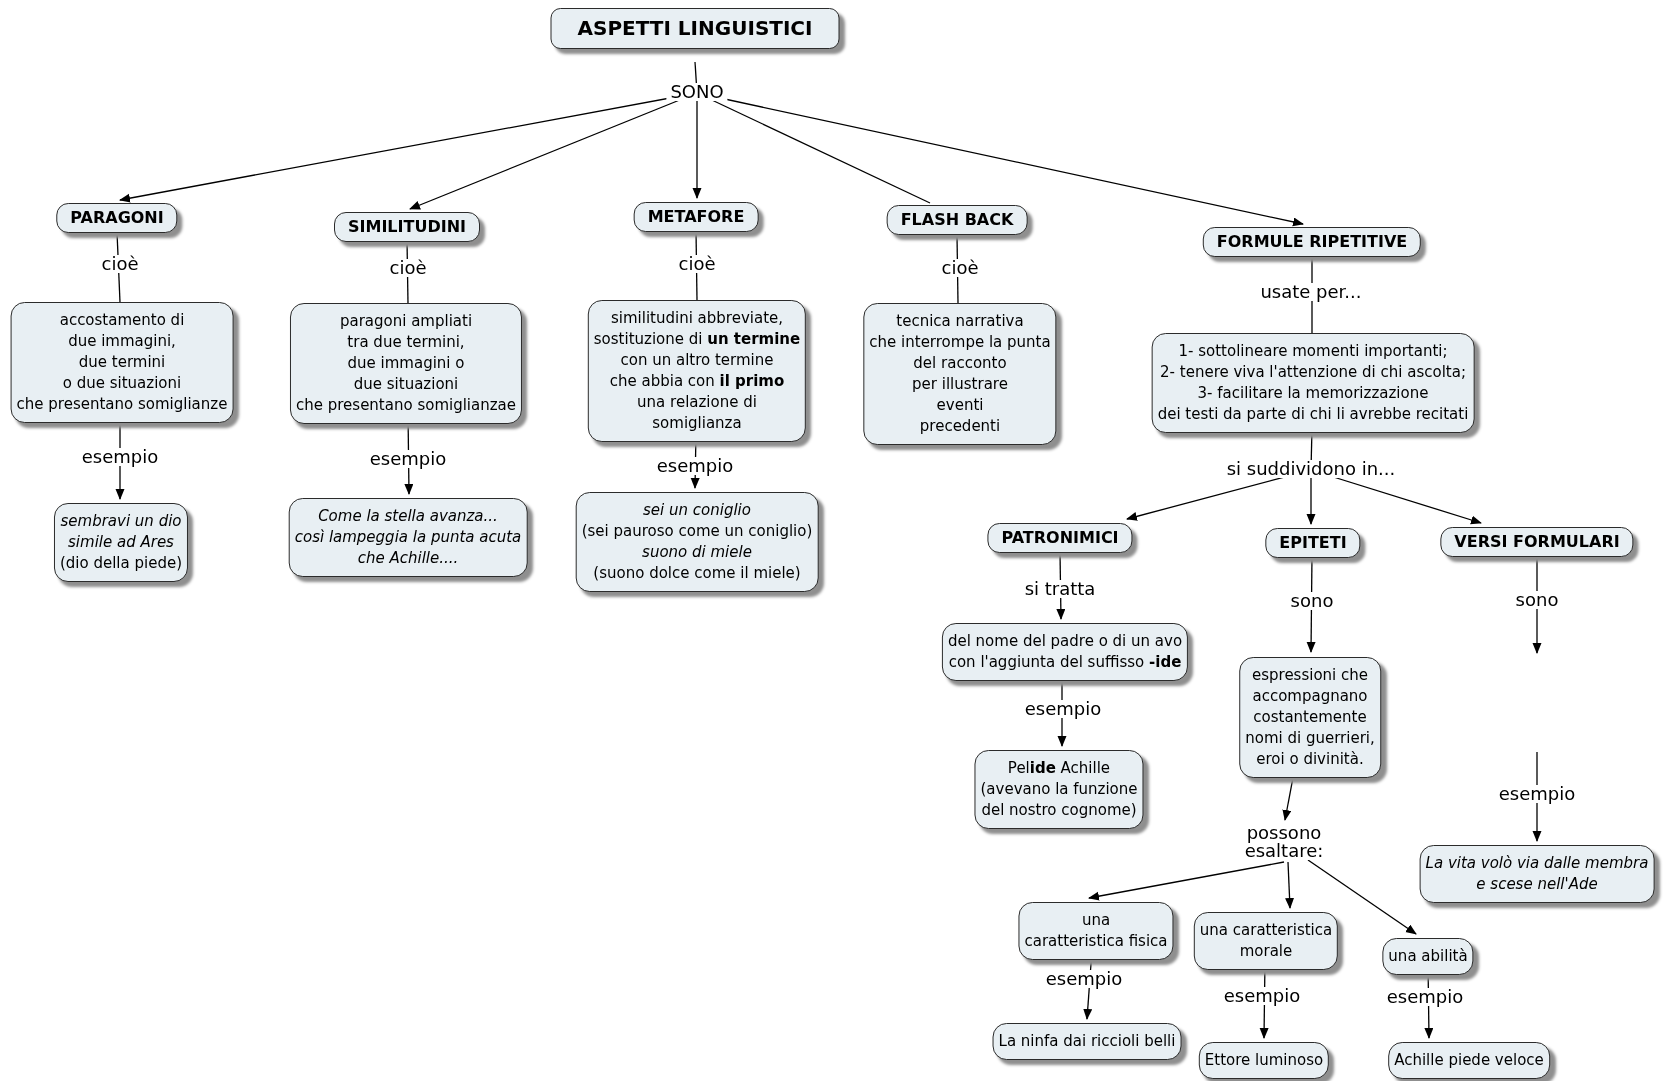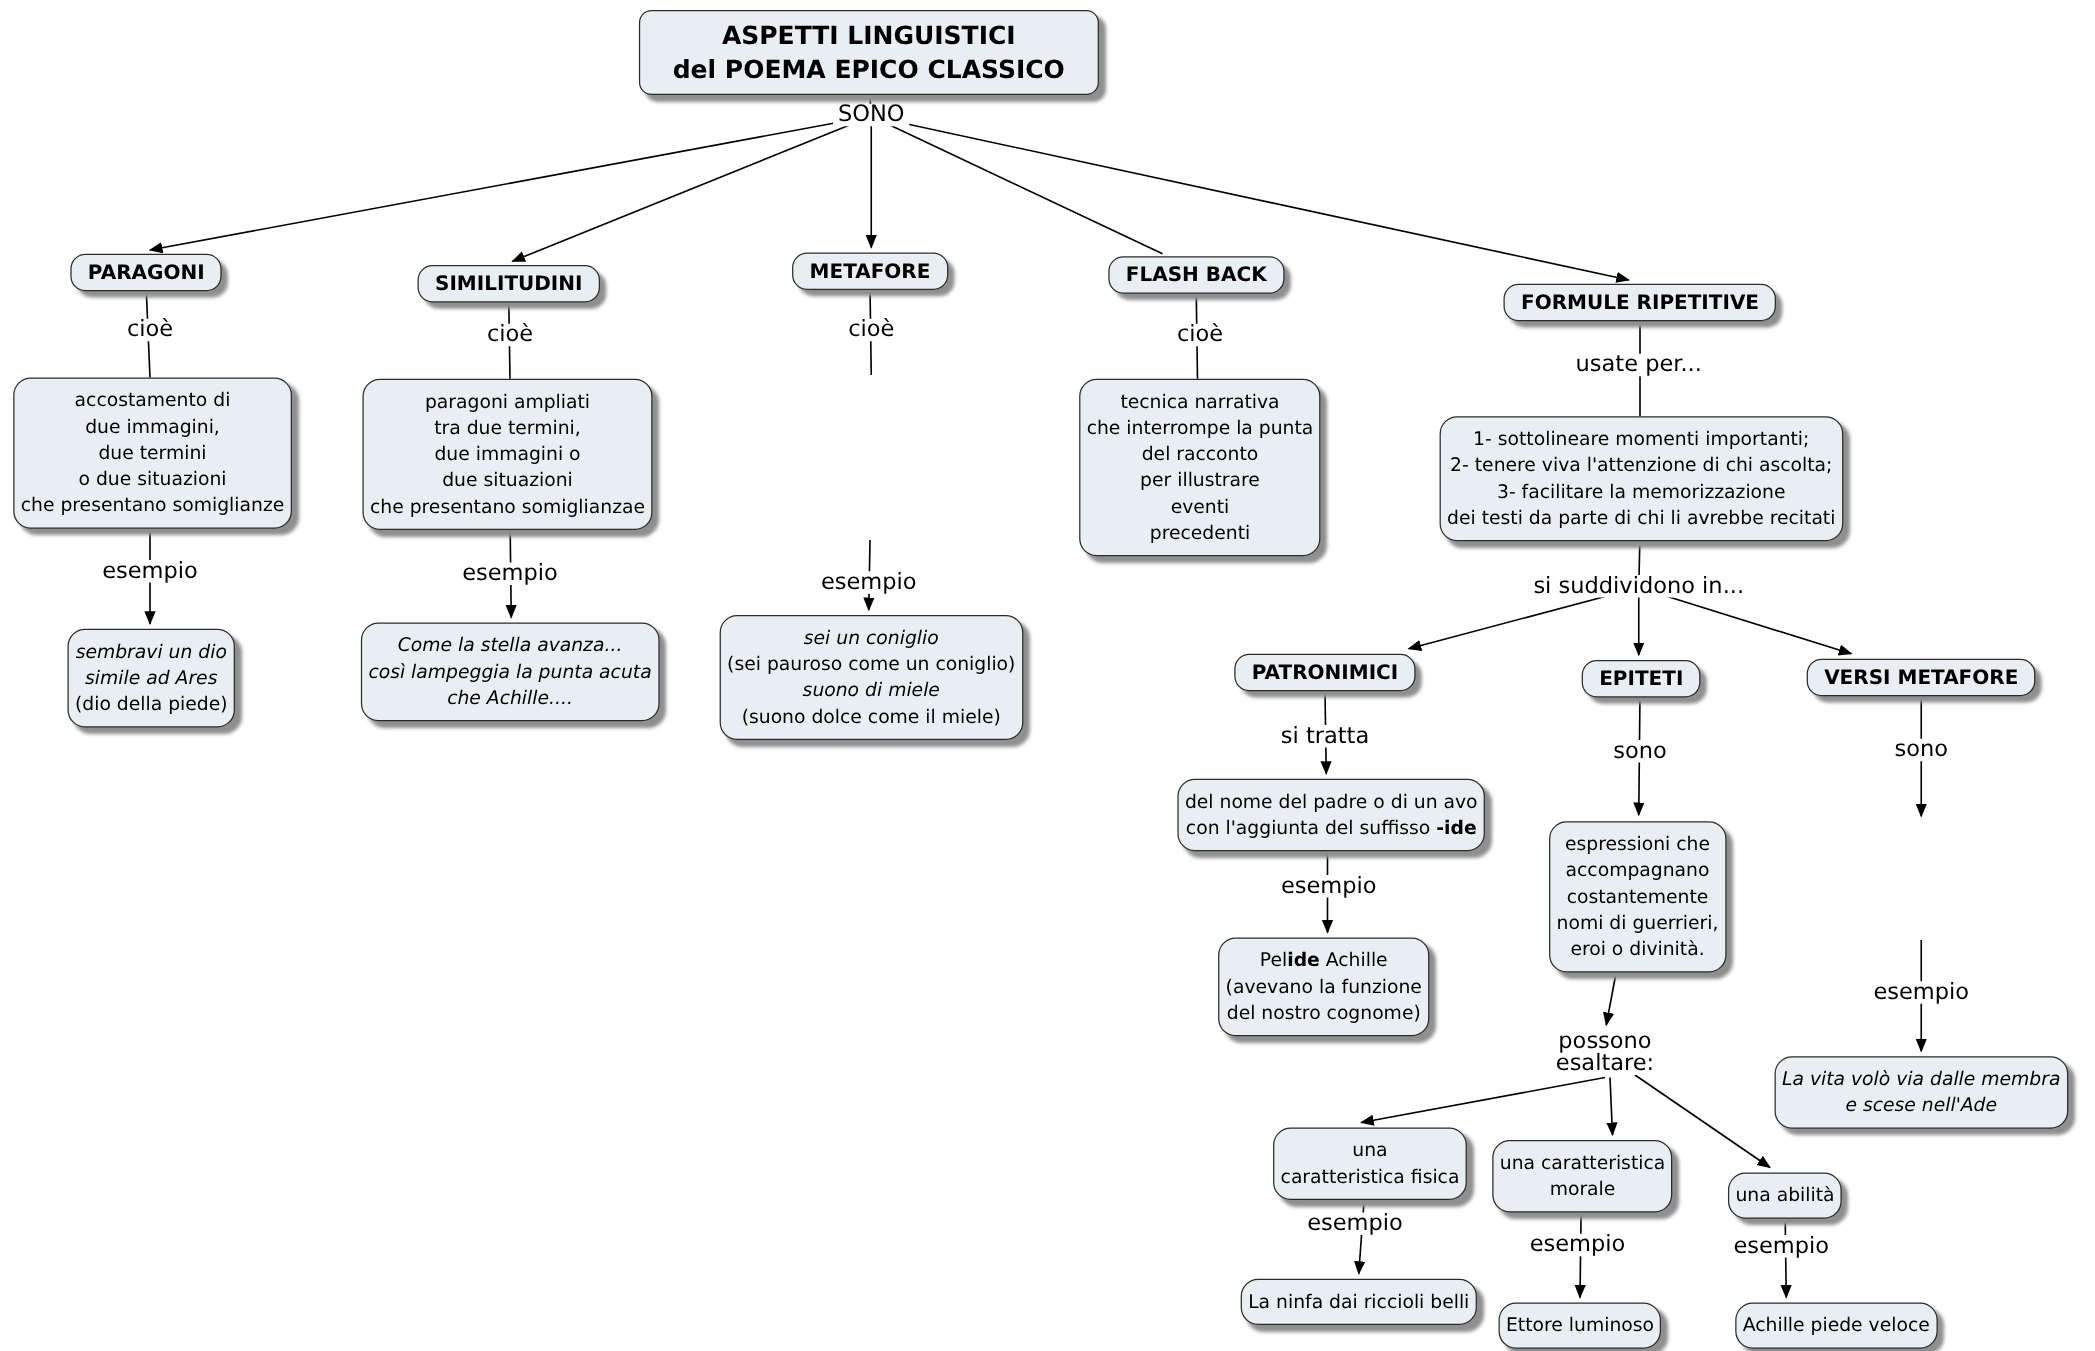--- a/index.html
+++ b/index.html
@@ -75,21 +75,20 @@
       <line x1="1265" y1="960" x2="1264" y2="1038" marker-end="url(#ah)"></line>
       <line x1="1428" y1="963" x2="1429" y2="1038" marker-end="url(#ah)"></line>
 
       <line x1="1537" y1="558" x2="1537" y2="653" marker-end="url(#ah)"></line>
       <line x1="1537" y1="752" x2="1537" y2="841" marker-end="url(#ah)"></line>
     </g>
   </svg>
 
   <div class="node title" style="left:695px;top:8px">
     <div>ASPETTI LINGUISTICI</div>
-    <div>del POEMA EPICO CLASSICO</div>
   </div>
 
   <div class="lbl" style="left:697px;top:83px">SONO</div>
 
   <div class="node hdr" style="left:117px;top:203px">PARAGONI</div>
   <div class="lbl" style="left:120px;top:255px">cioè</div>
   <div class="node" style="left:122px;top:302px">
     <div>accostamento di</div>
     <div>due immagini,</div>
     <div>due termini</div>
@@ -114,20 +113,28 @@
   </div>
   <div class="lbl" style="left:408px;top:450px">esempio</div>
   <div class="node" style="left:408px;top:498px">
     <div class="it">Come la stella avanza...</div>
     <div class="it">così lampeggia la punta acuta</div>
     <div class="it">che Achille....</div>
   </div>
 
   <div class="node hdr" style="left:696px;top:202px">METAFORE</div>
   <div class="lbl" style="left:697px;top:255px">cioè</div>
+  <div class="node" style="left:697px;top:300px">
+    <div>similitudini abbreviate,</div>
+    <div><span>sostituzione di </span><span class="b">un termine</span></div>
+    <div>con un altro termine</div>
+    <div><span>che abbia con </span><span class="b">il primo</span></div>
+    <div>una relazione di</div>
+    <div>somiglianza</div>
+  </div>
   <div class="lbl" style="left:695px;top:457px">esempio</div>
   <div class="node" style="left:697px;top:492px">
     <div class="it">sei un coniglio</div>
     <div>(sei pauroso come un coniglio)</div>
     <div class="it">suono di miele</div>
     <div>(suono dolce come il miele)</div>
   </div>
 
   <div class="node hdr" style="left:957px;top:205px">FLASH BACK</div>
   <div class="lbl" style="left:960px;top:259px">cioè</div>
@@ -188,21 +195,21 @@
   <div class="node" style="left:1428px;top:938px">una abilità</div>
 
   <div class="lbl" style="left:1084px;top:970px">esempio</div>
   <div class="lbl" style="left:1262px;top:987px">esempio</div>
   <div class="lbl" style="left:1425px;top:988px">esempio</div>
 
   <div class="node" style="left:1087px;top:1023px">La ninfa dai riccioli belli</div>
   <div class="node" style="left:1264px;top:1042px">Ettore luminoso</div>
   <div class="node" style="left:1469px;top:1042px">Achille piede veloce</div>
 
-  <div class="node hdr" style="left:1537px;top:527px">VERSI METAFORE</div>
+  <div class="node hdr" style="left:1537px;top:527px">VERSI FORMULARI</div>
   <div class="lbl" style="left:1537px;top:591px">sono</div>
   <div class="lbl" style="left:1537px;top:785px">esempio</div>
   <div class="node" style="left:1537px;top:845px">
     <div class="it">La vita volò via dalle membra</div>
     <div class="it">e scese nell'Ade</div>
   </div>
 
 </div>
 
 </body></html>

